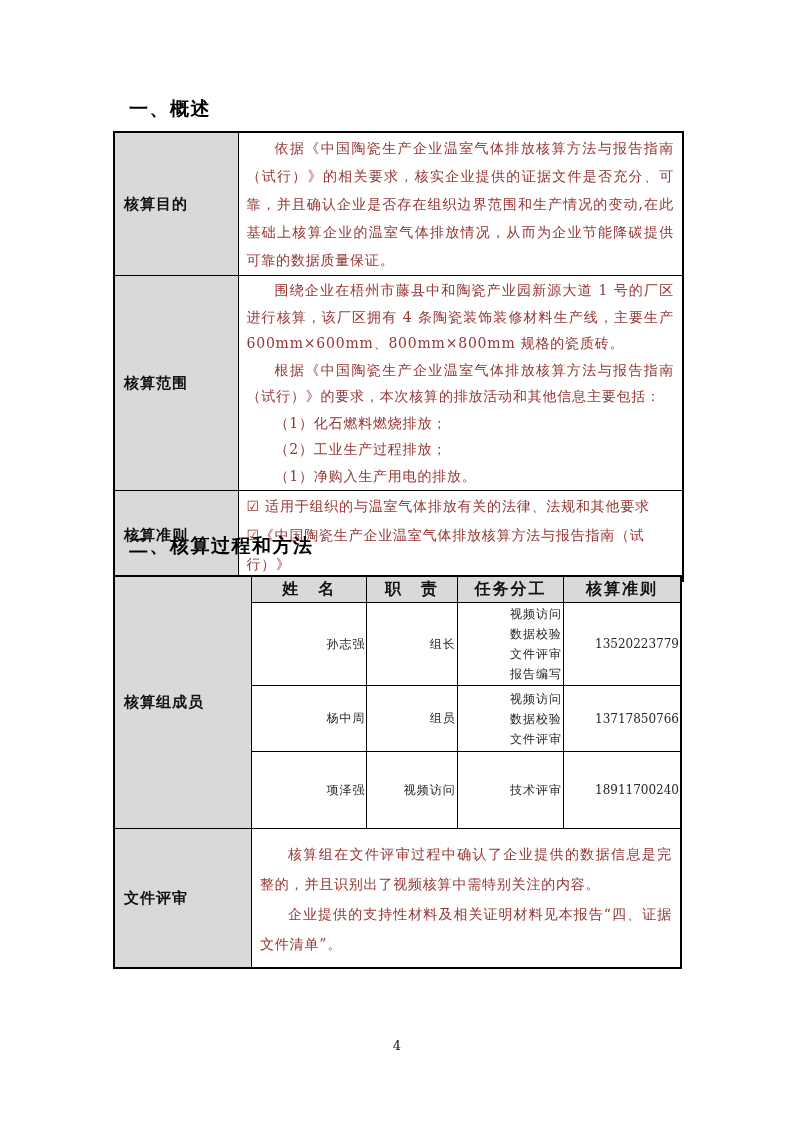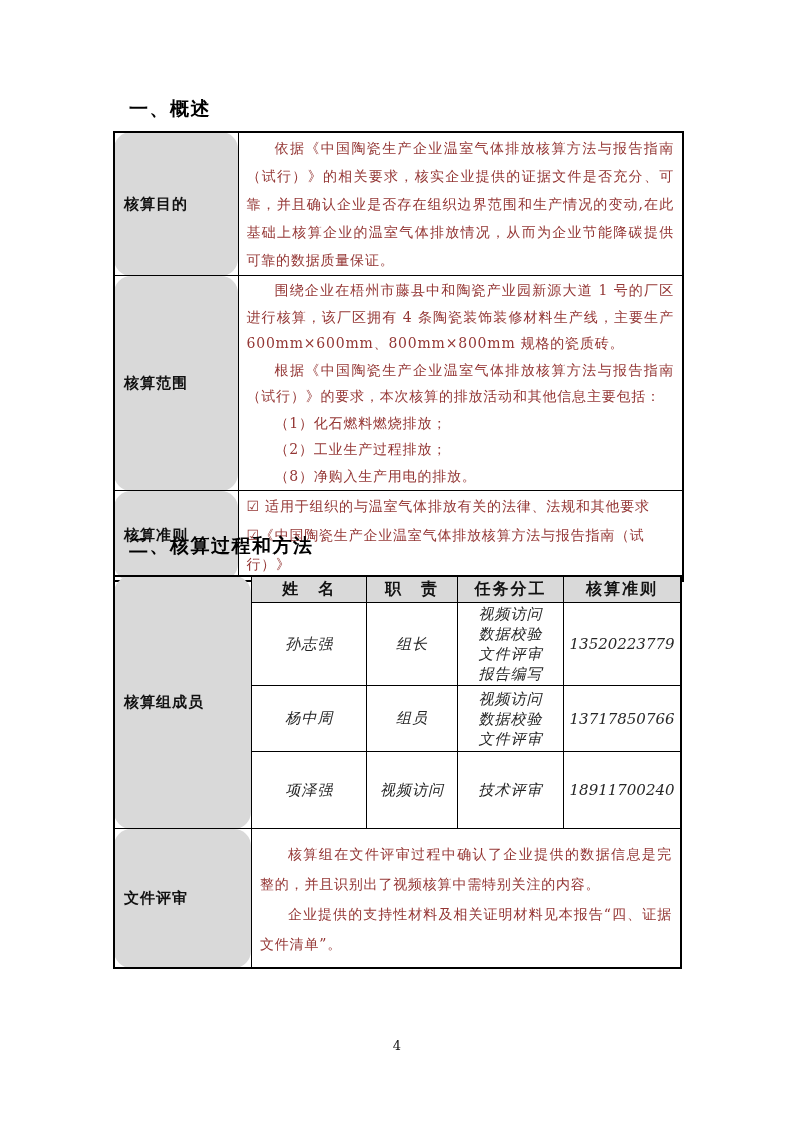--- a/index.html
+++ b/index.html
@@ -20,21 +20,21 @@
     position:absolute; left:113px; width:569px;
     border-collapse:collapse; table-layout:fixed;
     border:2px solid #000;
   }
   #table-overview { top:131px; }
   #table-process  { top:575px; }
   td { border:1px solid #000; vertical-align:middle; }
 
   td.lbl {
     background:#d9d9d9; font-weight:bold; font-size:15px; color:#111;
-    padding:0 4px 0 9px; letter-spacing:1px; vertical-align:middle;border-radius:17px;
+    padding:0 4px 0 9px; letter-spacing:1px; vertical-align:middle;
   }
   td.cnt { padding:1px 8px 1px 8px; vertical-align:top; }
   .red { color:#943634; }
 
   p.para {
     margin:0; text-indent:2em; text-align:justify;
     font-size:14px; letter-spacing:0.8px;
   }
   .lh28 { line-height:28px; }
   .lh26 { line-height:26.5px; }
@@ -47,22 +47,22 @@
     margin:0; font-size:14px; letter-spacing:0.8px; line-height:29px;
     white-space:pre-wrap;
   }
   .chk-icon { font-size:14px; }
 
   td.hd {
     background:#d9d9d9; font-weight:bold; font-size:16px; color:#111;
     text-align:center; letter-spacing:2px; height:23px; vertical-align:middle;
   }
   td.cell {
-    text-align:center; font-size:15px; color:#262626;
-    letter-spacing:1px; vertical-align:middle;font-style:italic;
+    text-align:right; font-size:12px; color:#262626;
+    letter-spacing:1px; vertical-align:middle;
   }
   .task-line { line-height:20px; }
 
   #page-number {
     position:absolute; left:0; right:0; top:1038px;
     text-align:center; font-size:13px; color:#111;
   }
 </style>
 </head>
 <body>
@@ -81,21 +81,21 @@
       <p class="para lh28 red">依据《中国陶瓷生产企业温室气体排放核算方法与报告指南（试行）》的相关要求，核实企业提供的证据文件是否充分、可靠，并且确认企业是否存在组织边界范围和生产情况的变动,在此基础上核算企业的温室气体排放情况，从而为企业节能降碳提供可靠的数据质量保证。</p>
     </td>
   </tr>
   <tr>
     <td class="lbl" style="height:213px">核算范围</td>
     <td class="cnt">
       <p class="para lh26 red">围绕企业在梧州市藤县中和陶瓷产业园新源大道 1 号的厂区进行核算，该厂区拥有 4 条陶瓷装饰装修材料生产线，主要生产 600mm×600mm、800mm×800mm 规格的瓷质砖。</p>
       <p class="para lh26 red">根据《中国陶瓷生产企业温室气体排放核算方法与报告指南（试行）》的要求，本次核算的排放活动和其他信息主要包括：</p>
       <p class="item red">（1）化石燃料燃烧排放；</p>
       <p class="item red">（2）工业生产过程排放；</p>
-      <p class="item red">（8）净购入生产用电的排放。</p>
+      <p class="item red">（1）净购入生产用电的排放。</p>
     </td>
   </tr>
   <tr>
     <td class="lbl" style="height:58px">核算准则</td>
     <td class="cnt">
       <p class="chk-line red"><span class="chk-icon">☑</span><span> 适用于组织的与温室气体排放有关的法律、法规和其他要求</span></p>
       <p class="chk-line red"><span class="chk-icon">☑</span><span>《中国陶瓷生产企业温室气体排放核算方法与报告指南（试行）》</span></p>
     </td>
   </tr>
 </tbody>

